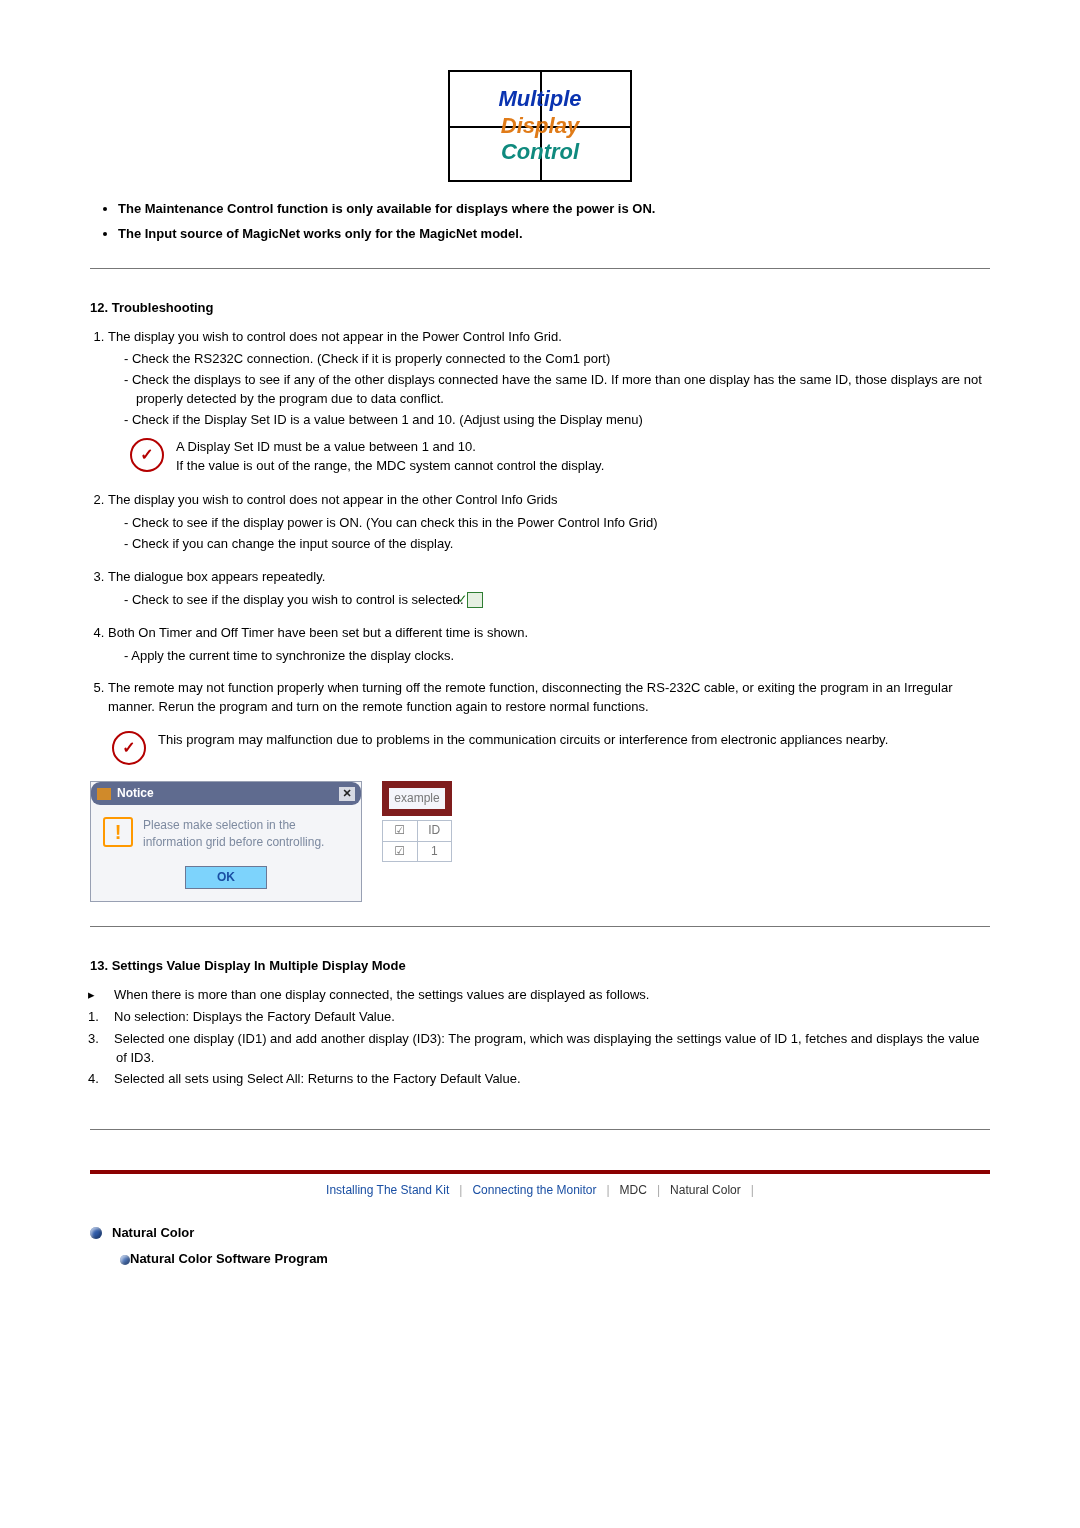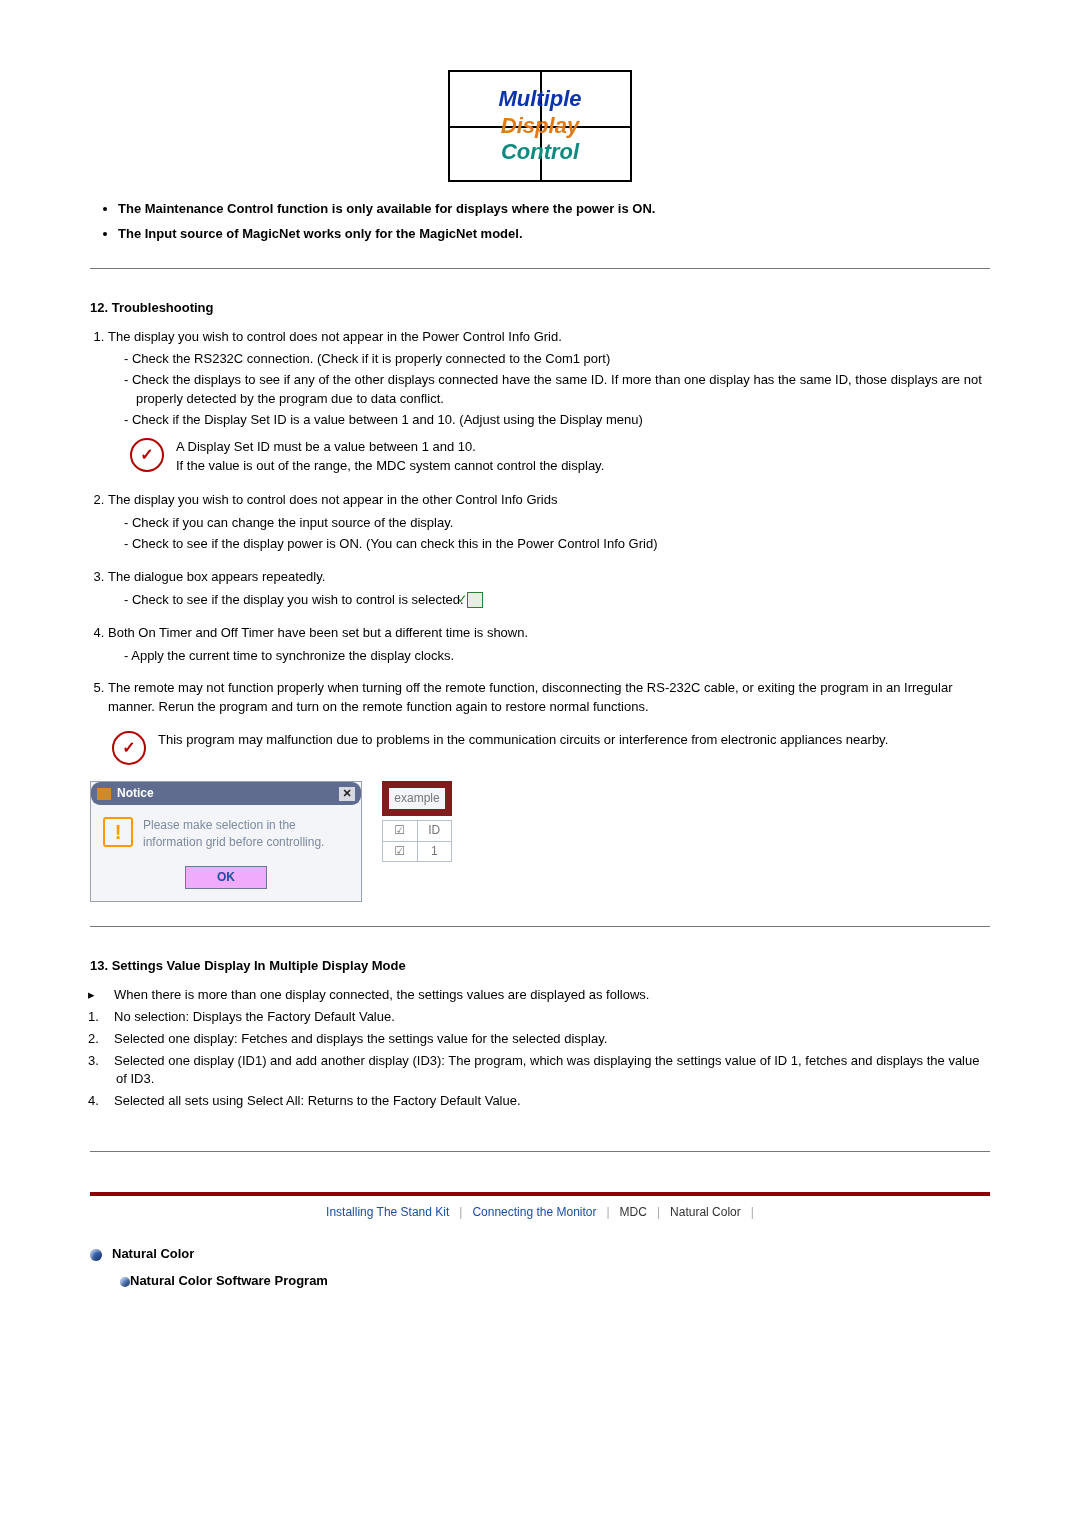--- a/index.html
+++ b/index.html
@@ -68,21 +68,21 @@
   .dialog-title .close { background:#d7dae3; color:#222; width:16px; height:14px; font-size:11px;
       display:flex; align-items:center; justify-content:center; font-weight:bold; }
   .dialog-body { padding:12px 12px 16px 12px; display:flex; gap:10px; align-items:flex-start; }
   .dialog-ex {
     width:26px; height:26px; border:2px solid #ff9900; color:#ff9900; font-weight:bold;
     font-size:20px; display:flex; align-items:center; justify-content:center; border-radius:3px;
   }
   .dialog-msg { color:#7d8aa0; font-size:12px; line-height:1.35; flex:1;}
   .dialog-ok {
     display:block; margin: 0 auto 12px auto; width:80px; padding:2px 0;
-    background:#f0abfc; border:1px solid #6b7896; color:#1a4fa3; font-weight:bold;
+    background:#7dd3fc; border:1px solid #6b7896; color:#1a4fa3; font-weight:bold;
     text-align:center; font-size:12px;
   }
   .example-box { width:70px; font-size:12px; color:#777; text-align:center;}
   .example-box .hdr { border:7px solid #7f1d1d; background:#f4f5fa; padding:2px 0; }
   .example-box table { border-collapse:collapse; width:100%; margin-top:4px;}
   .example-box td { border:1px solid #b6c0cf; width:50%; padding:1px 0; }
 
   .arrow-list { margin-left: 12px; }
   .arrow-list .row { text-indent:-14px; padding-left:14px; margin-bottom:3px;}
   .arrow-list .row .key { display:inline-block; width:12px; }
@@ -137,22 +137,22 @@
       <div class="tip-text">
         <div>A Display Set ID must be a value between 1 and 10.</div>
         <div>If the value is out of the range, the MDC system cannot control the display.</div>
       </div>
     </div>
   </li>
 
   <li>
     <span>The display you wish to control does not appear in the other Control Info Grids</span>
     <div class="dash-list">
+      <div>Check to see if the display power is ON. (You can check this in the Power Control Info Grid)</div>
       <div>Check if you can change the input source of the display.</div>
-      <div>Check to see if the display power is ON. (You can check this in the Power Control Info Grid)</div>
     </div>
   </li>
 
   <li>
     <span>The dialogue box appears repeatedly.</span>
     <div class="dash-list">
       <div>
         <span>Check to see if the display you wish to control is selected.</span>
         <span class="checkbox-glyph"></span>
       </div>
@@ -209,21 +209,20 @@
   </div>
 </div>
 
 <hr class="sep">
 
 <div class="sec-title">13. Settings Value Display In Multiple Display Mode</div>
 
 <div class="arrow-list">
   <div class="row"><span class="key">▸</span><span>When there is more than one display connected, the settings values are displayed as follows.</span></div>
   <div class="row"><span class="key">1.</span><span>No selection: Displays the Factory Default Value.</span></div>
-  <div class="row"><span class="key">2.</span><span>Selected one display: Fetches and displays the settings value for the selected display.</span></div>
   <div class="row"><span class="key">3.</span><span>Selected one display (ID1) and add another display (ID3): The program, which was displaying the settings value of ID 1, fetches and displays the value of ID3.</span></div>
   <div class="row"><span class="key">4.</span><span>Selected all sets using Select All: Returns to the Factory Default Value.</span></div>
 </div>
 
 <hr class="sep" style="margin-top:40px">
 
 <div class="bc-wrap">
   <div class="bc-bar">
     <span class="item">Installing The Stand Kit</span>
     <span class="sep">|</span>

